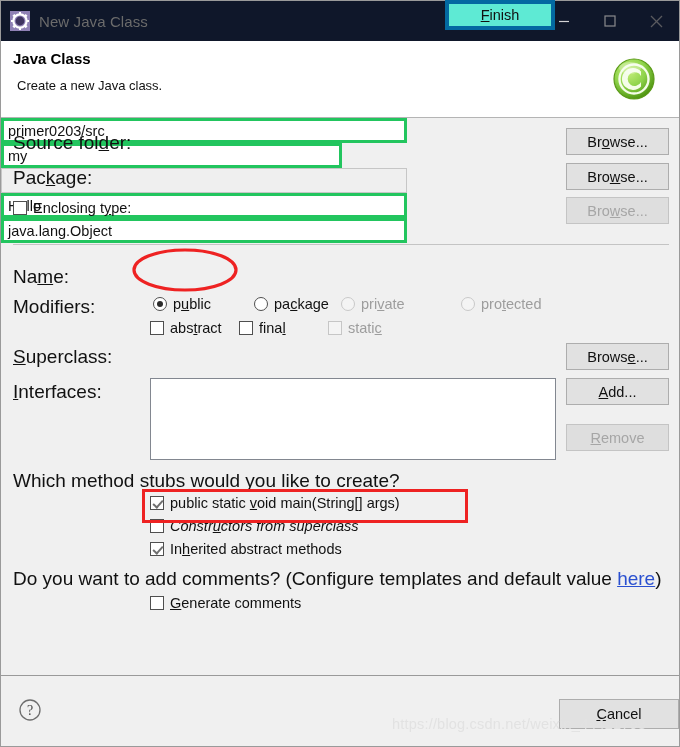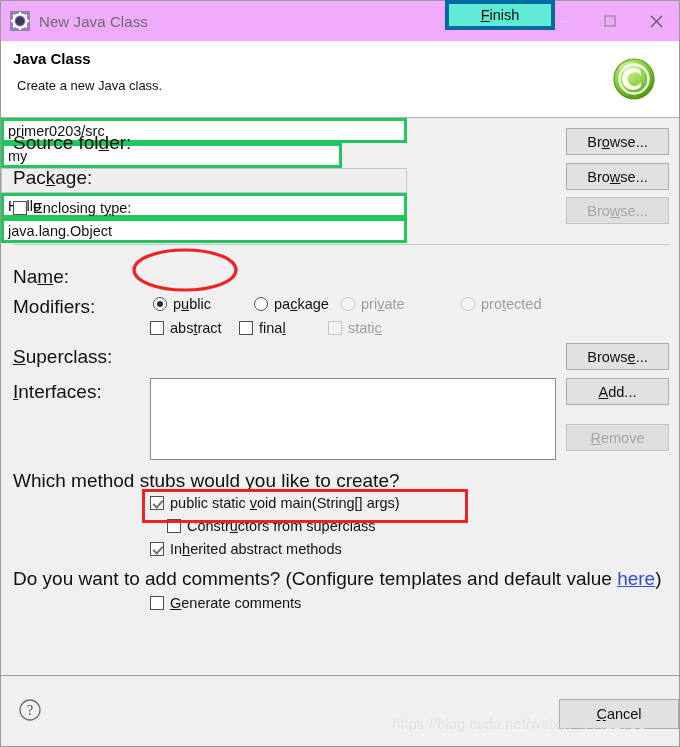--- a/index.html
+++ b/index.html
@@ -16,21 +16,21 @@
     position:absolute;inset:0;
     border:1px solid #9a9a9a;
     box-sizing:border-box;
     background:#f0f0f0;
     display:flex;flex-direction:column;
   }
 
   
   .titlebar{
     height:40px;flex:0 0 40px;
-    background:#f0abfc;
+    background:#0f172a;
     display:flex;align-items:center;
     position:relative;
     text-align:right;
   }
   .tb-icon{
     width:20px;height:20px;margin-left:9px;margin-right:9px;
     position:relative;flex:0 0 20px;
   }
   .tb-title{
     font-size:15px;color:#6b6b6b;
@@ -330,21 +330,21 @@
     </div>
 
     <div class="row" style="left:12px;top:352px;">
       <span class="lbl">Which method stubs would you like to create?</span>
     </div>
 
     <div class="row" style="left:149px;top:377px;">
       <span class="ck on"></span>
       <span class="ctl-lbl"><span>public static </span><u>v</u><span>oid main(String[] args)</span></span>
     </div>
-    <div class="row" style="left:166px;top:400px;">
+    <div class="row" style="left:149px;top:400px;font-style:italic;">
       <span class="ck"></span>
       <span class="ctl-lbl"><span>Constr</span><u>u</u><span>ctors from superclass</span></span>
     </div>
     <div class="row" style="left:149px;top:423px;">
       <span class="ck on"></span>
       <span class="ctl-lbl"><span>In</span><u>h</u><span>erited abstract methods</span></span>
     </div>
 
     <div class="row" style="left:149px;top:477px;">
       <span class="ck"></span>

